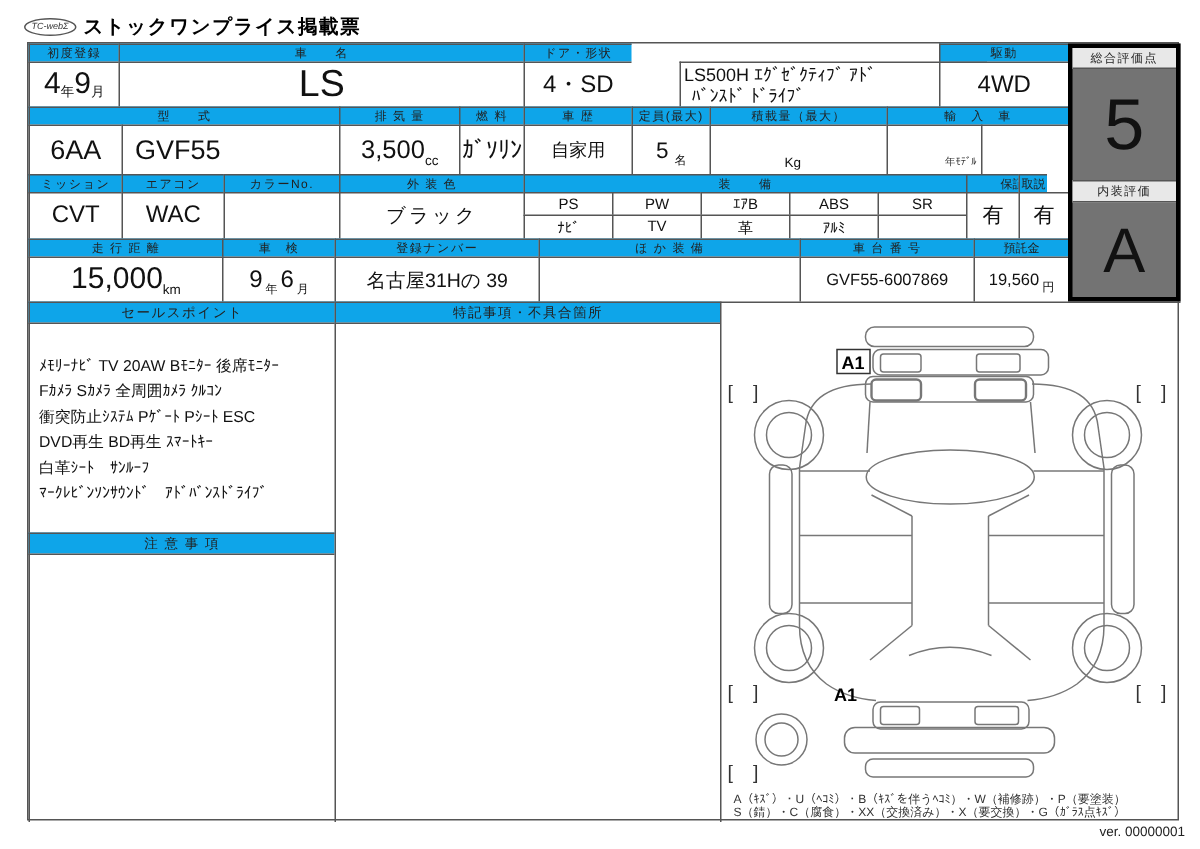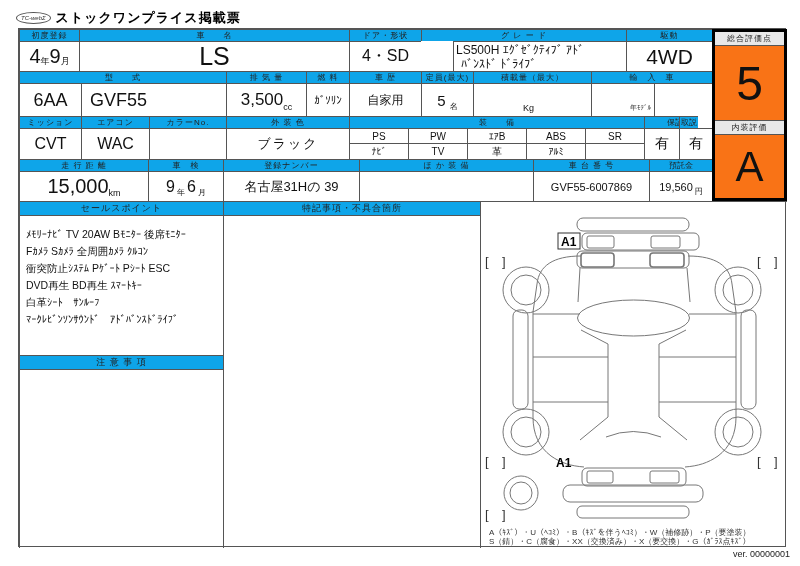--- a/index.html
+++ b/index.html
@@ -6,25 +6,25 @@
   .screen{position:relative;width:800px;height:566px;background:#fff;overflow:hidden;
           font-family:"Liberation Sans","DejaVu Sans",sans-serif;color:#111;}
   .titlebar{position:absolute;left:16px;top:9px;height:18px;display:flex;align-items:center;gap:5px;}
   .logo{font-size:6px;font-style:italic;border:1px solid #555;border-radius:50%;padding:2px 4px;color:#333;white-space:nowrap;}
   .title{font-size:13px;font-weight:bold;letter-spacing:1px;color:#000;}
   .sheet{position:absolute;left:18px;top:28px;width:768px;height:519px;border:1px solid #555;box-sizing:border-box;}
   .cell{position:absolute;box-sizing:border-box;border-left:1px solid #555;border-top:1px solid #555;overflow:hidden;}
   .hdr{background:#0ea5e9;font-size:8px;color:#222;display:flex;align-items:center;justify-content:center;letter-spacing:1px;white-space:nowrap;}
   .val{display:flex;align-items:center;justify-content:center;white-space:nowrap;}
   .unit{font-size:9px;color:#111;}
-  .scorebox{position:absolute;left:693px;top:0;width:75px;height:172px;border:3px solid #000;background:#f97316;box-sizing:border-box;display:flex;flex-direction:column;}
+  .scorebox{position:absolute;left:693px;top:0;width:75px;height:172px;border:3px solid #000;background:#737373;box-sizing:border-box;display:flex;flex-direction:column;}
   .sb-hdr{height:13px;background:#e8e8e8;font-size:8px;color:#222;display:flex;align-items:center;justify-content:center;letter-spacing:1px;border-bottom:1px solid #555;flex:none;}
   .sb-hdr2{border-top:1px solid #555;}
   .sb-val{display:flex;align-items:center;justify-content:center;}
-  .lines{display:block;padding:10px 6px;font-size:10.5px;line-height:17px;text-align:left;}
+  .lines{display:block;padding:20px 6px;font-size:10.5px;line-height:17px;text-align:left;}
   .lines div{white-space:nowrap;}
   .legend{position:absolute;left:8px;bottom:2px;font-size:8px;line-height:9px;color:#333;white-space:nowrap;}
   .version{position:absolute;left:640px;top:549px;width:150px;text-align:right;font-size:9px;color:#222;}
   svg text{font-family:"Liberation Sans","DejaVu Sans",sans-serif;}
 </style>
 </head>
 <body>
 
 <div class="screen">
 
@@ -39,38 +39,37 @@
     <div class="cell val" style="left:0;top:12px;width:60px;height:30px;font-size:20px;">
       <span>4</span>
         <span class="unit" style="align-self:flex-end;padding-bottom:3px;">年</span>
         <span>9</span>
         <span class="unit" style="align-self:flex-end;padding-bottom:3px;">月</span>
     </div>
     <div class="cell hdr" style="left:60px;top:0;width:270px;height:12px;">車　　名</div>
     <div class="cell val" style="left:60px;top:12px;width:270px;height:30px;font-size:25px;">LS</div>
     <div class="cell hdr" style="left:330px;top:0;width:72px;height:12px;">ドア・形状</div>
     <div class="cell val" style="left:330px;top:12px;width:72px;height:30px;font-size:16px;">4・SD</div>
-    <div class="cell hdr" style="left:402px;top:0;width:205px;height:12px;">グ レ ー ド</div>
     <div class="cell" style="left:402px;top:12px;width:205px;height:30px;font-size:12px;line-height:14px;padding:1px 0 0 2px;margin-left:32px;">
       <div>LS500H ｴｸﾞｾﾞｸﾃｨﾌﾞ ｱﾄﾞ</div>
       <div style="padding-left:5px;">ﾊﾞﾝｽﾄﾞ ﾄﾞﾗｲﾌﾞ</div>
     </div>
     <div class="cell hdr" style="left:607px;top:0;width:86px;height:12px;">駆動</div>
-    <div class="cell val" style="left:607px;top:12px;width:86px;height:30px;font-size:21px;">4WD</div>
+    <div class="cell val" style="left:607px;top:12px;width:86px;height:30px;font-size:16px;">4WD</div>
 
     <div class="cell hdr" style="left:0;top:42px;width:207px;height:12px;">型　　式</div>
     <div class="cell val" style="left:0;top:54px;width:62px;height:33px;font-size:18px;">6AA</div>
     <div class="cell val" style="left:62px;top:54px;width:145px;height:33px;font-size:18px;justify-content:flex-start;padding-left:8px;">GVF55</div>
     <div class="cell hdr" style="left:207px;top:42px;width:80px;height:12px;">排 気 量</div>
     <div class="cell val" style="left:207px;top:54px;width:80px;height:33px;font-size:17px;">
       <span>3,500</span>
         <span class="unit" style="align-self:flex-end;padding-bottom:4px;">cc</span>
     </div>
     <div class="cell hdr" style="left:287px;top:42px;width:43px;height:12px;">燃 料</div>
-    <div class="cell val" style="left:287px;top:54px;width:43px;height:33px;font-size:11px;">ｶﾞｿﾘﾝ</div>
+    <div class="cell val" style="left:287px;top:54px;width:43px;height:33px;font-size:16px;">ｶﾞｿﾘﾝ</div>
     <div class="cell hdr" style="left:330px;top:42px;width:72px;height:12px;">車 歴</div>
     <div class="cell val" style="left:330px;top:54px;width:72px;height:33px;font-size:12px;">自家用</div>
     <div class="cell hdr" style="left:402px;top:42px;width:52px;height:12px;">定員(最大)</div>
     <div class="cell val" style="left:402px;top:54px;width:52px;height:33px;font-size:15px;">
       <span>5</span>
         <span class="unit" style="align-self:flex-end;padding:0 0 4px 4px;font-size:8px;">名</span>
     </div>
     <div class="cell hdr" style="left:454px;top:42px;width:118px;height:12px;">積載量（最大）</div>
     <div class="cell val" style="left:454px;top:54px;width:118px;height:33px;justify-content:center;align-items:flex-end;padding:0 8px 3px 0;font-size:9px;">
       <span></span>

